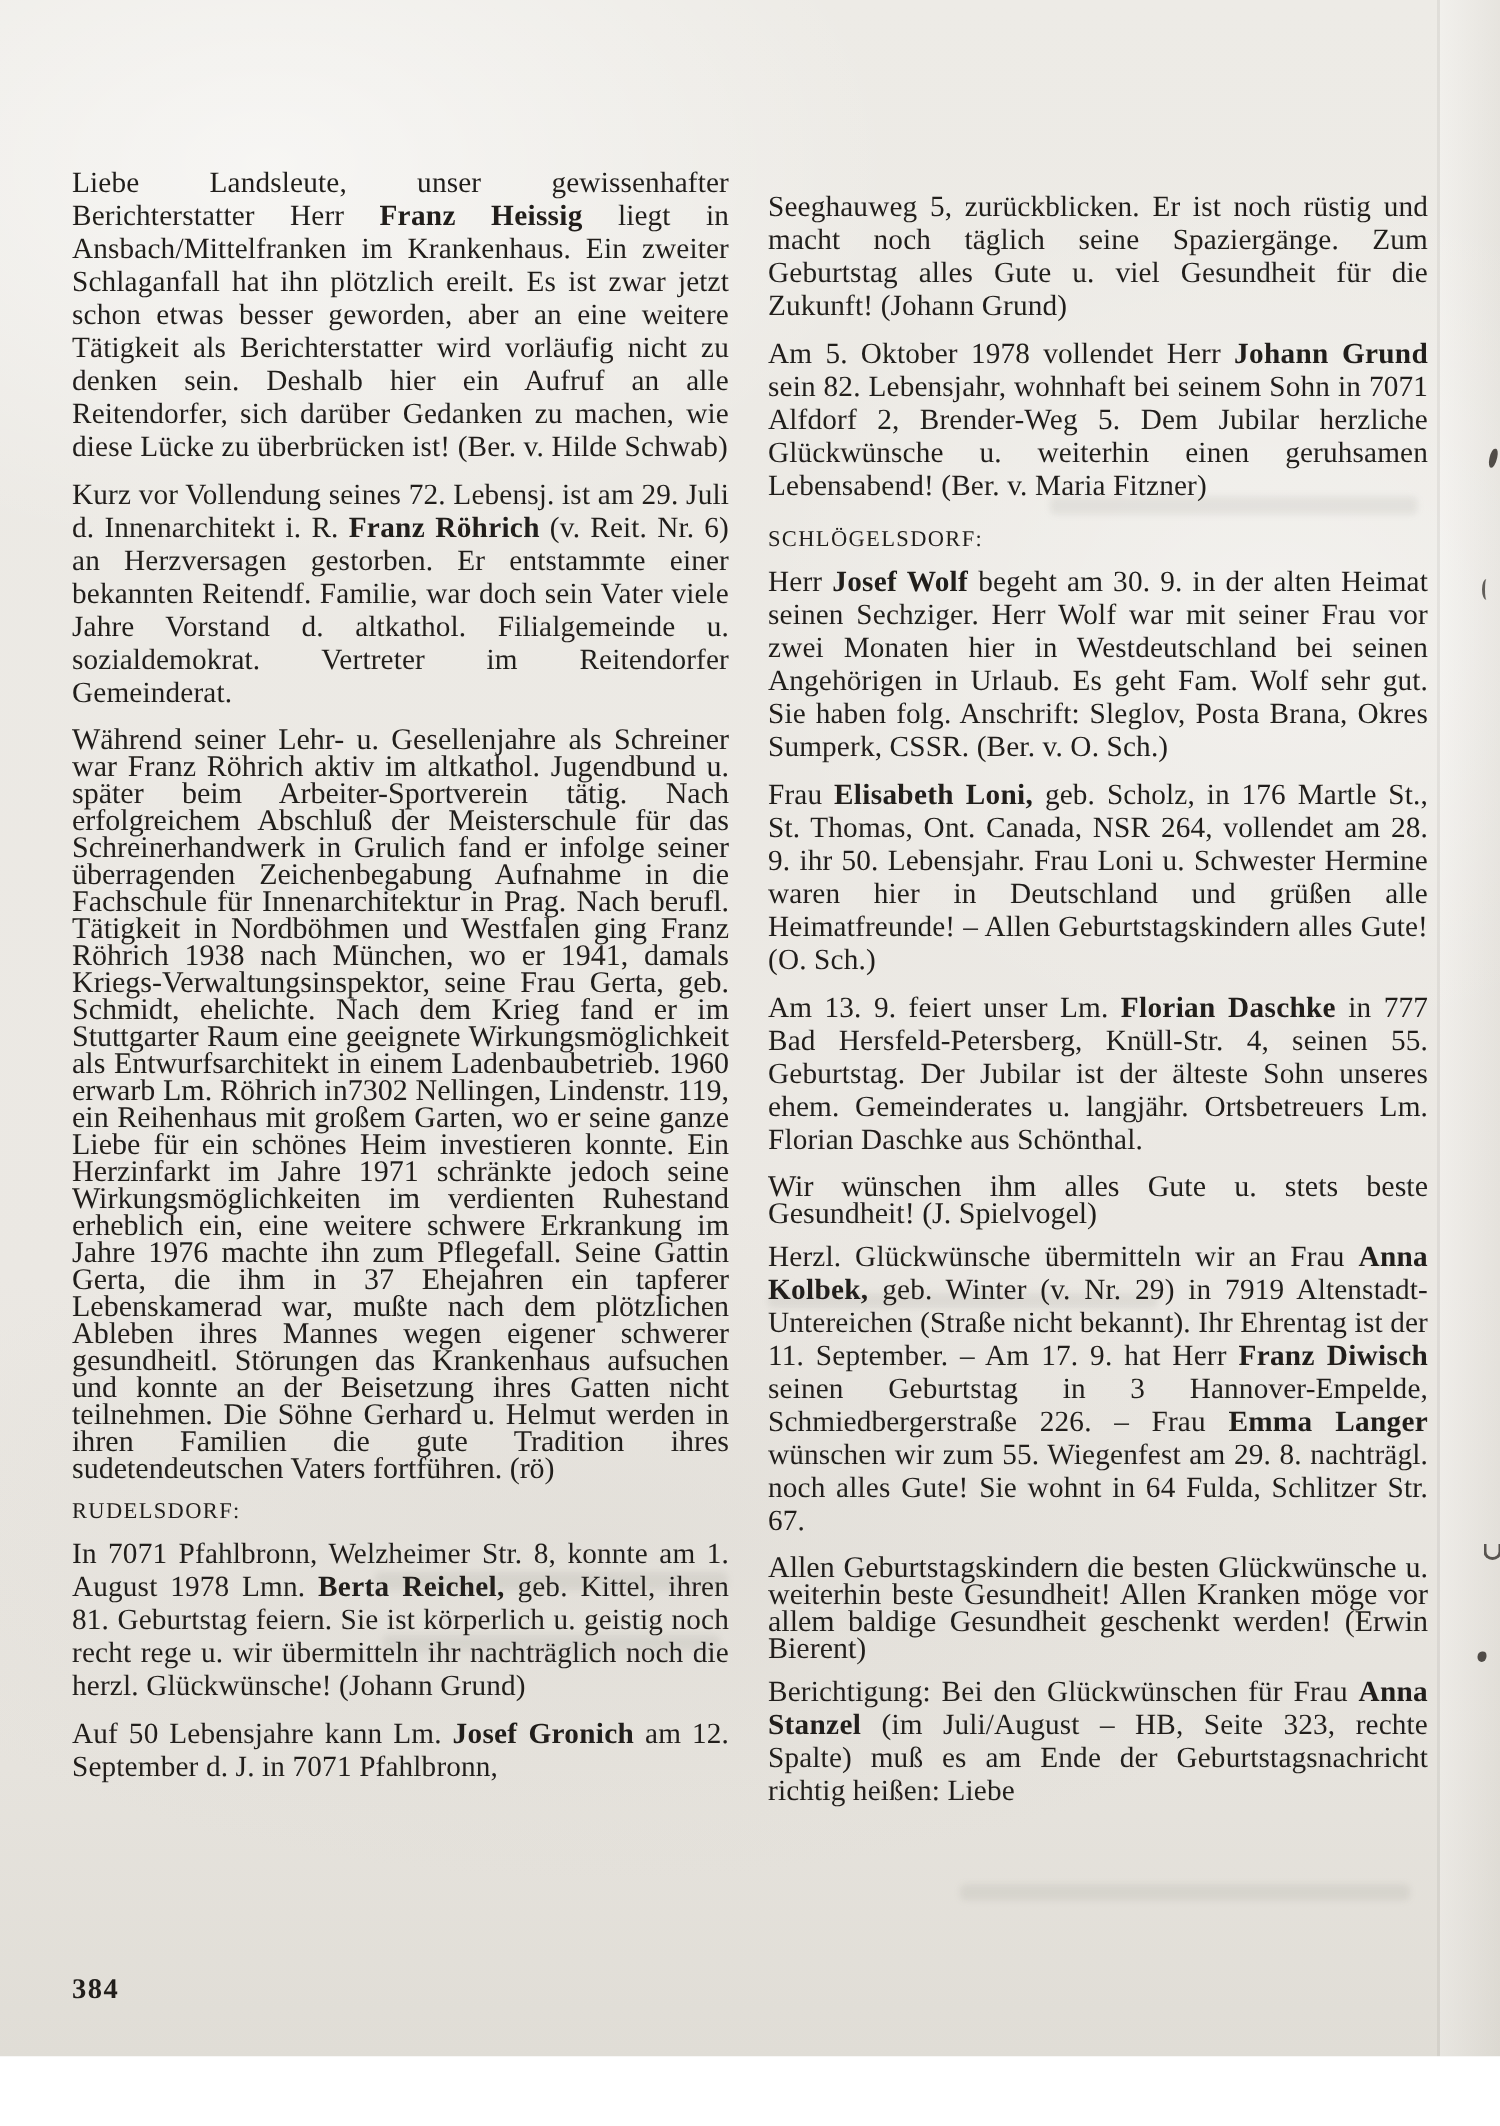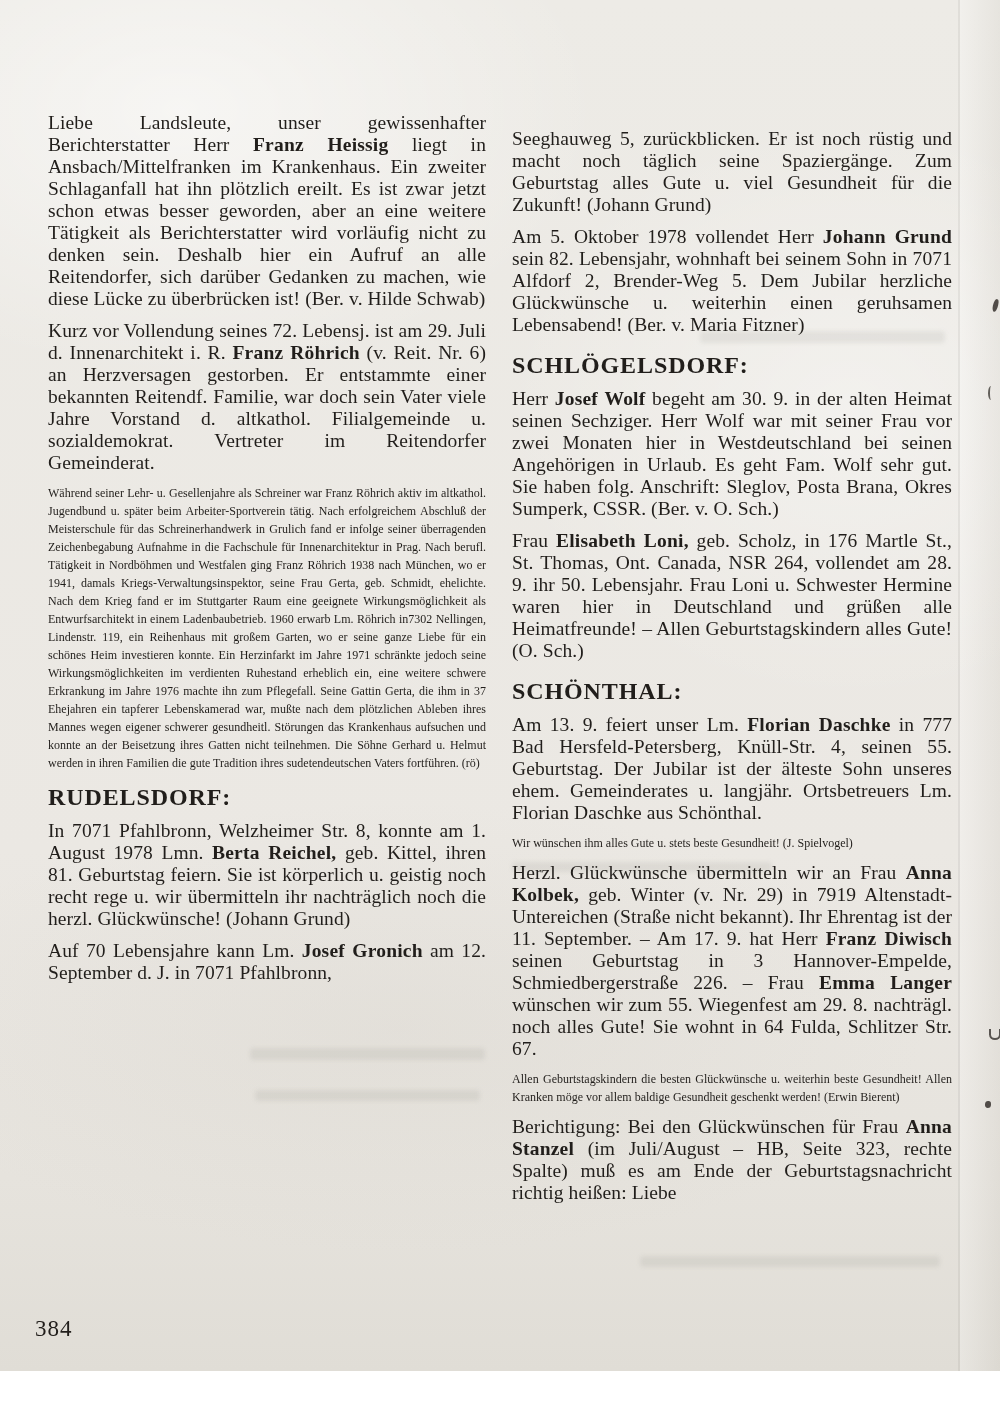--- a/index.html
+++ b/index.html
@@ -29,37 +29,37 @@
   .col-left  { left: 48px;  width: 438px; }
   .col-right { left: 512px; width: 440px; margin-top: 16px; }
   .body-text {
     font-size: 19.5px;
     line-height: 22px;
     text-align: justify;
     letter-spacing: 0.1px;
     margin: 0 0 10px 0;
   }
   .small-text {
-    font-size: 12px;
+    font-size: 20px;
     line-height: 18px;
     text-align: justify;
     margin: 6px 0 10px 0;
   }
   .section-heading {
-    font-size: 24px;
-    font-weight: bold;
+    font-size: 15px;
+    font-weight: normal;
     letter-spacing: 0.9px;
     margin: 16px 0 9px 0;
   }
   .body-text b, .small-text b { letter-spacing: 0.2px; }
   .page-number {
     position: absolute;
-    left: 35px; top: 1316px;
-    font-size: 23px;
-    font-weight: normal;
+    left: 48px; top: 1316px;
+    font-size: 19px;
+    font-weight: bold;
     letter-spacing: 1px;
   }
   
   .speck { position: absolute; background: #2a2522; border-radius: 50% 40% 55% 45%; }
   .speck-1 { left: 993px; top: 299px;  width: 5px;  height: 13px; transform: rotate(12deg); opacity: 0.8; }
   .speck-2 { left: 988px; top: 386px;  width: 4px;  height: 14px; border-radius: 60% 0 0 60%; background: transparent; border-left: 2px solid rgba(40,36,32,0.7); }
   .speck-3 { left: 989px; top: 1029px; width: 8px;  height: 9px;  border-radius: 0 0 50% 50%; background: transparent; border: 2px solid rgba(40,36,32,0.75); border-top: none; }
   .speck-4 { left: 985px; top: 1101px; width: 6px;  height: 7px;  opacity: 0.8; }
   
   .ghost { position: absolute; background: rgba(110,104,96,0.10); filter: blur(2px); border-radius: 4px; }
@@ -82,30 +82,29 @@
   <div class="ghost ghost-3"></div>
   <div class="ghost ghost-4"></div>
   <div class="ghost ghost-5"></div>
 
   <div class="column col-left">
     <p class="body-text"><span>Liebe Landsleute, unser gewissenhafter Berichterstatter Herr </span><b>Franz Heissig</b><span> liegt in Ansbach/Mittelfranken im Krankenhaus. Ein zweiter Schlaganfall hat ihn plötzlich ereilt. Es ist zwar jetzt schon etwas besser geworden, aber an eine weitere Tätigkeit als Berichterstatter wird vorläufig nicht zu denken sein. Deshalb hier ein Aufruf an alle Reitendorfer, sich darüber Gedanken zu machen, wie diese Lücke zu überbrücken ist! (Ber. v. Hilde Schwab)</span></p>
     <p class="body-text"><span>Kurz vor Vollendung seines 72. Lebensj. ist am 29. Juli d. Innenarchitekt i. R. </span><b>Franz Röhrich</b><span> (v. Reit. Nr. 6) an Herzversagen gestorben. Er entstammte einer bekannten Reitendf. Familie, war doch sein Vater viele Jahre Vorstand d. altkathol. Filialgemeinde u. sozialdemokrat. Vertreter im Reitendorfer Gemeinderat.</span></p>
     <p class="small-text">Während seiner Lehr- u. Gesellenjahre als Schreiner war Franz Röhrich aktiv im altkathol. Jugendbund u. später beim Arbeiter-Sportverein tätig. Nach erfolgreichem Abschluß der Meisterschule für das Schreinerhandwerk in Grulich fand er infolge seiner überragenden Zeichenbegabung Aufnahme in die Fachschule für Innenarchitektur in Prag. Nach berufl. Tätigkeit in Nordböhmen und Westfalen ging Franz Röhrich 1938 nach München, wo er 1941, damals Kriegs-Verwaltungsinspektor, seine Frau Gerta, geb. Schmidt, ehelichte. Nach dem Krieg fand er im Stuttgarter Raum eine geeignete Wirkungsmöglichkeit als Entwurfsarchitekt in einem Ladenbaubetrieb. 1960 erwarb Lm. Röhrich in7302 Nellingen, Lindenstr. 119, ein Reihenhaus mit großem Garten, wo er seine ganze Liebe für ein schönes Heim investieren konnte. Ein Herzinfarkt im Jahre 1971 schränkte jedoch seine Wirkungsmöglichkeiten im verdienten Ruhestand erheblich ein, eine weitere schwere Erkrankung im Jahre 1976 machte ihn zum Pflegefall. Seine Gattin Gerta, die ihm in 37 Ehejahren ein tapferer Lebenskamerad war, mußte nach dem plötzlichen Ableben ihres Mannes wegen eigener schwerer gesundheitl. Störungen das Krankenhaus aufsuchen und konnte an der Beisetzung ihres Gatten nicht teilnehmen. Die Söhne Gerhard u. Helmut werden in ihren Familien die gute Tradition ihres sudetendeutschen Vaters fortführen. (rö)</p>
     <h2 class="section-heading" style="margin-top:12px;">RUDELSDORF:</h2>
     <p class="body-text"><span>In 7071 Pfahlbronn, Welzheimer Str. 8, konnte am 1. August 1978 Lmn. </span><b>Berta Reichel,</b><span> geb. Kittel, ihren 81. Geburtstag feiern. Sie ist körperlich u. geistig noch recht rege u. wir übermitteln ihr nachträglich noch die herzl. Glückwünsche! (Johann Grund)</span></p>
-    <p class="body-text"><span>Auf 70 Lebensjahre kann Lm. </span><b>Josef Gronich</b><span> am 12. September d. J. in 7071 Pfahlbronn,</span></p>
+    <p class="body-text"><span>Auf 50 Lebensjahre kann Lm. </span><b>Josef Gronich</b><span> am 12. September d. J. in 7071 Pfahlbronn,</span></p>
   </div>
 
   <div class="column col-right">
     <p class="body-text">Seeghauweg 5, zurückblicken. Er ist noch rüstig und macht noch täglich seine Spaziergänge. Zum Geburtstag alles Gute u. viel Gesundheit für die Zukunft! (Johann Grund)</p>
     <p class="body-text"><span>Am 5. Oktober 1978 vollendet Herr </span><b>Johann Grund</b><span> sein 82. Lebensjahr, wohnhaft bei seinem Sohn in 7071 Alfdorf 2, Brender-Weg 5. Dem Jubilar herzliche Glückwünsche u. weiterhin einen geruhsamen Lebensabend! (Ber. v. Maria Fitzner)</span></p>
     <h2 class="section-heading">SCHLÖGELSDORF:</h2>
     <p class="body-text"><span>Herr </span><b>Josef Wolf</b><span> begeht am 30. 9. in der alten Heimat seinen Sechziger. Herr Wolf war mit seiner Frau vor zwei Monaten hier in Westdeutschland bei seinen Angehörigen in Urlaub. Es geht Fam. Wolf sehr gut. Sie haben folg. Anschrift: Sleglov, Posta Brana, Okres Sumperk, CSSR. (Ber. v. O. Sch.)</span></p>
     <p class="body-text"><span>Frau </span><b>Elisabeth Loni,</b><span> geb. Scholz, in 176 Martle St., St. Thomas, Ont. Canada, NSR 264, vollendet am 28. 9. ihr 50. Lebensjahr. Frau Loni u. Schwester Hermine waren hier in Deutschland und grüßen alle Heimatfreunde! – Allen Geburtstagskindern alles Gute! (O. Sch.)</span></p>
-    <h2 class="section-heading">SCHÖNTHAL:</h2>
     <p class="body-text"><span>Am 13. 9. feiert unser Lm. </span><b>Florian Daschke</b><span> in 777 Bad Hersfeld-Petersberg, Knüll-Str. 4, seinen 55. Geburtstag. Der Jubilar ist der älteste Sohn unseres ehem. Gemeinderates u. langjähr. Ortsbetreuers Lm. Florian Daschke aus Schönthal.</span></p>
     <p class="small-text">Wir wünschen ihm alles Gute u. stets beste Gesundheit! (J. Spielvogel)</p>
     <p class="body-text"><span>Herzl. Glückwünsche übermitteln wir an Frau </span><b>Anna Kolbek,</b><span> geb. Winter (v. Nr. 29) in 7919 Altenstadt-Untereichen (Straße nicht bekannt). Ihr Ehrentag ist der 11. September. – Am 17. 9. hat Herr </span><b>Franz Diwisch</b><span> seinen Geburtstag in 3 Hannover-Empelde, Schmiedbergerstraße 226. – Frau </span><b>Emma Langer</b><span> wünschen wir zum 55. Wiegenfest am 29. 8. nachträgl. noch alles Gute! Sie wohnt in 64 Fulda, Schlitzer Str. 67.</span></p>
     <p class="small-text">Allen Geburtstagskindern die besten Glückwünsche u. weiterhin beste Gesundheit! Allen Kranken möge vor allem baldige Gesundheit geschenkt werden! (Erwin Bierent)</p>
     <p class="body-text"><span>Berichtigung: Bei den Glückwünschen für Frau </span><b>Anna Stanzel</b><span> (im Juli/August – HB, Seite 323, rechte Spalte) muß es am Ende der Geburtstagsnachricht richtig heißen: Liebe</span></p>
   </div>
 
   <div class="page-number">384</div>
 
   <div class="speck speck-1"></div>

